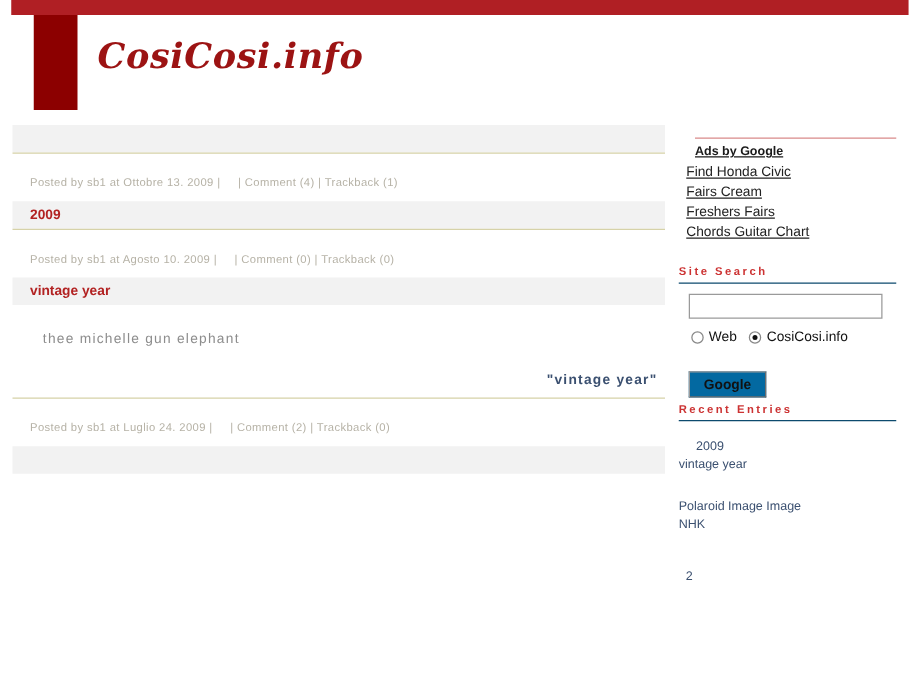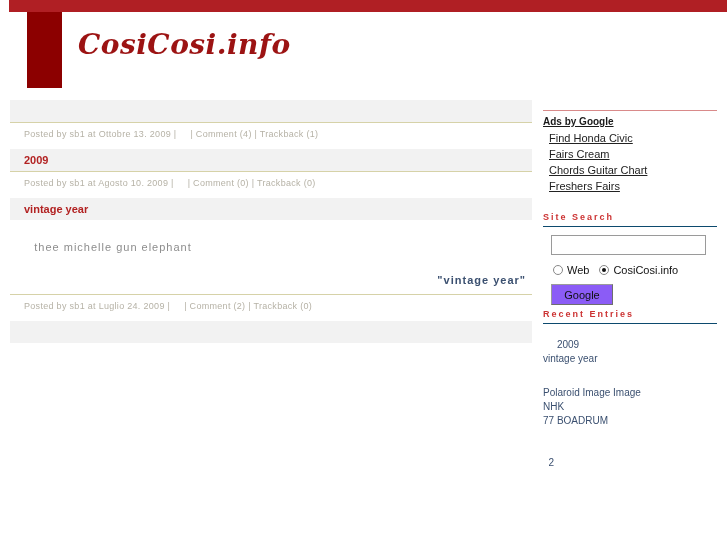--- a/index.html
+++ b/index.html
@@ -80,21 +80,21 @@
     font-size: 11px;
     color: #3b5070;
     font-weight: bold;
     letter-spacing: 1px;
     white-space: pre;
     margin-top: 18px;
     padding-right: 2px;
   }
   .entry-foot {
     border-top: 1px solid #d6d2a8;
-    padding: 6px 0 10px 14px;
+    padding: 18px 0 10px 14px;
     font-size: 9px;
     color: #b6b2a6;
     letter-spacing: 0.3px;
     white-space: pre;
   }
 
   
   .side-sec { margin-bottom: 4px; }
   .side-head {
     font-size: 9px;
@@ -107,40 +107,41 @@
   }
   .ads-head {
     font-size: 10px;
     font-weight: bold;
     color: #1a1a1a;
     text-decoration: underline;
     border-top: 1px solid #d98a8a;
     padding-top: 5px;
     margin-bottom: 3px;
     display: block;
+    margin-left: 13px;
   }
   .ad-link {
     display: block;
     font-size: 11px;
     color: #222222;
     line-height: 16px;
     padding-left: 6px;
   }
   .search-box {
     width: 155px; height: 20px;
     border: 1px solid #9a9a9a;
     background: #ffffff;
     margin: 8px 0 0 8px;
     display: block;
     font-size: 11px;
     padding: 0 3px;
     font-family: "Liberation Sans", sans-serif;
   }
   .radio-row {
-    margin: 9px 0 0 10px;
+    margin: 9px 0 13px 10px;
     font-size: 11px;
     color: #111111;
     display: flex;
     align-items: center;
     gap: 4px;
   }
   .radio {
     width: 10px; height: 10px;
     border: 1px solid #888888;
     border-radius: 50%;
@@ -154,28 +155,29 @@
     position: absolute;
     left: 2px; top: 2px;
     width: 4px; height: 4px;
     border-radius: 50%;
     background: #111111;
   }
   .radio-label { margin-right: 6px; }
   .google-btn {
     margin: 8px 0 0 8px;
     width: 62px; height: 21px;
-    background: #8b5cf6;
+    background: #0369a1;
     border: 1px solid #9a9a9a;
     border-right-color: #6e6e6e;
     border-bottom-color: #6e6e6e;
     font-size: 11px;
     color: #111111;
     font-family: "Liberation Sans", sans-serif;
     cursor: pointer;
+    font-weight: bold;
   }
   .recent-wrap { }
   .recent-list { margin-top: 14px; }
   .recent-item {
     display: block;
     font-size: 10px;
     color: #3b5070;
     line-height: 14px;
     white-space: pre;
     text-decoration: none;
@@ -218,22 +220,22 @@
     </div>
 
   </div>
 
   <div class="sidebar">
 
     <div class="side-sec">
       <span class="ads-head">Ads by Google</span>
       <a class="ad-link" href="#">Find Honda Civic</a>
       <a class="ad-link" href="#">Fairs Cream</a>
+      <a class="ad-link" href="#">Freshers Fairs</a>
       <a class="ad-link" href="#">Chords Guitar Chart</a>
-      <a class="ad-link" href="#">Freshers Fairs</a>
     </div>
 
     <div class="side-sec" style="margin-top:18px;">
       <div class="side-head">Site Search</div>
       <input class="search-box" type="text" value="" style="">
       <div class="radio-row">
         <span class="radio"></span>
         <span class="radio-label">Web</span>
         <span class="radio on"></span>
         <span class="radio-label">CosiCosi.info</span>
@@ -242,21 +244,20 @@
     </div>
 
     <div class="side-sec recent-wrap">
       <div class="side-head">Recent Entries</div>
       <div class="recent-list">
         <a class="recent-item" href="#">     2009</a>
         <a class="recent-item" href="#">vintage year</a>
         <div class="recent-gap"></div>
         <a class="recent-item" href="#">Polaroid Image Image</a>
         <a class="recent-item" href="#">NHK</a>
-        <a class="recent-item" href="#">77 BOADRUM</a>
         <div class="recent-tail">
           <a class="recent-item" href="#">  2</a>
         </div>
       </div>
     </div>
 
   </div>
 
 </div>
 

